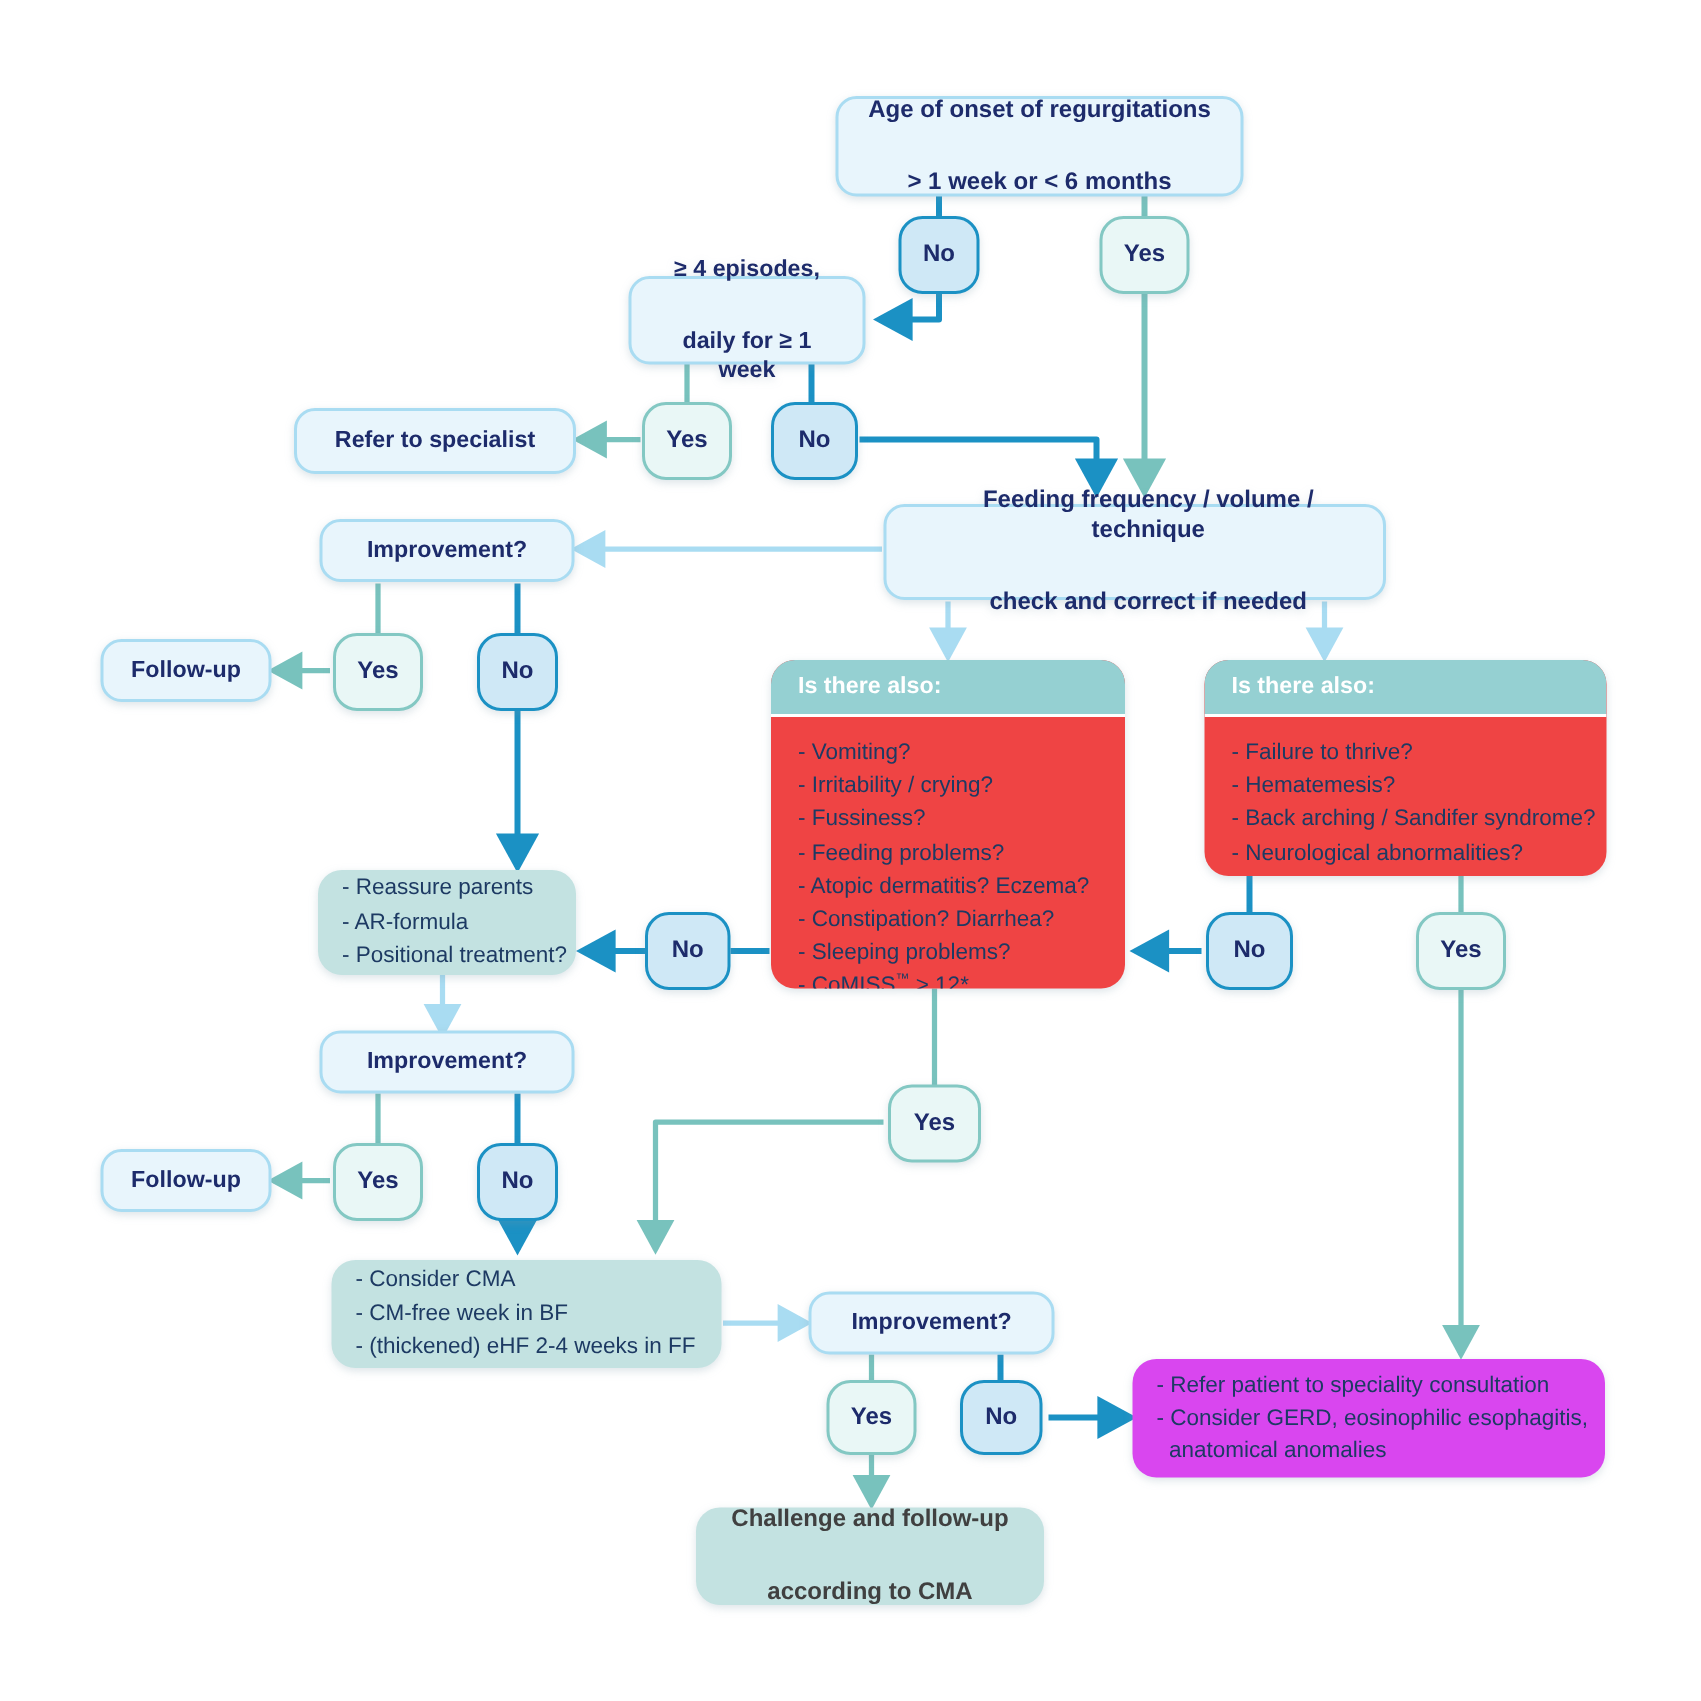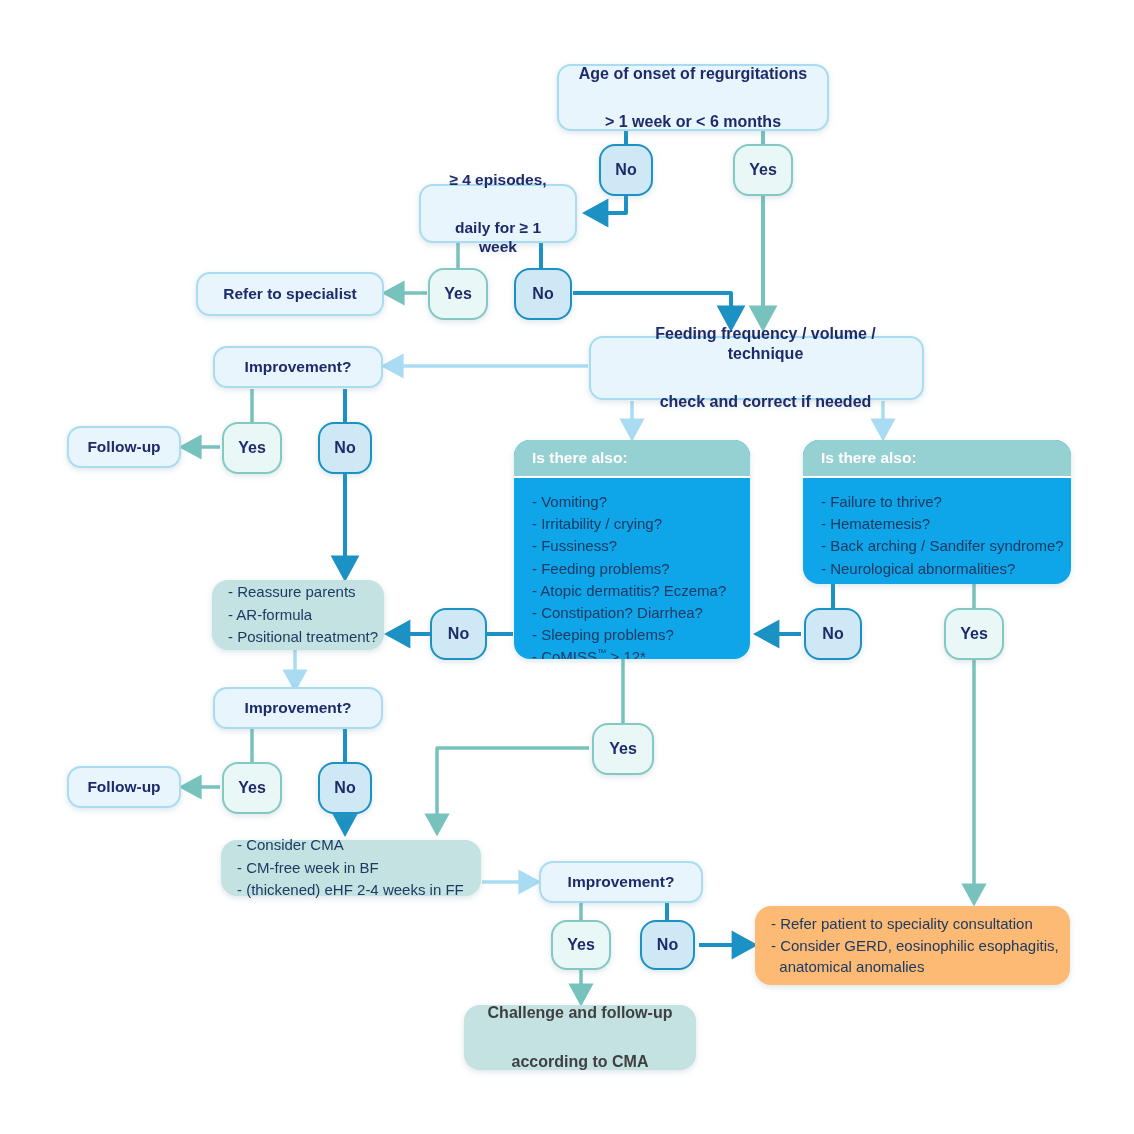--- a/index.html
+++ b/index.html
@@ -73,21 +73,21 @@
   }
   .teal.center{
     text-align:center;
     font-weight:bold;
     font-size:16px;
     color:#404040;
     line-height:1.3;
   }
   
   .panel{
-    background:#0ea5e9;
+    background:#ef4444;
     border-radius:16px;
     overflow:hidden;
     padding:0;
     display:block;
     color:#1d3a63;
   }
   .panel-head{
     background:#95d0d2;
     color:#ffffff;
     font-weight:bold;
@@ -97,21 +97,21 @@
   }
   .panel-body{
     padding:13px 16px 14px 18px;
     font-size:15px;
     line-height:1.48;
     color:#1d3a63;
   }
   .panel-body div{ white-space:nowrap; }
   
   .infobox{
-    background:#fdba74;
+    background:#d946ef;
     border-radius:16px;
     text-align:left;
     font-size:15px;
     line-height:1.45;
     color:#1d3a63;
     padding:13px 16px;
   }
   .list{ display:block; }
   .list div{ white-space:nowrap; }
   sup{ font-size:0.62em; vertical-align:super; }
@@ -295,21 +295,21 @@
     <span>No</span>
   </div>
   <div class="node q" style="left:67px; top:766px; width:114px; height:42px;">
     <span>Follow-up</span>
   </div>
 
   <div class="node pill yes" style="left:592px; top:723px; width:62px; height:52px;">
     <span>Yes</span>
   </div>
 
-  <div class="node teal" style="left:221px; top:840px; width:260px; height:56px;">
+  <div class="node teal" style="left:221px; top:840px; width:260px; height:72px;">
     <div class="list">
       <div>- Consider CMA</div>
       <div>- CM-free week in BF</div>
       <div>- (thickened) eHF 2-4 weeks in FF</div>
     </div>
   </div>
 
   <div class="node q" style="left:539px; top:861px; width:164px; height:42px;">
     <span>Improvement?</span>
   </div>

